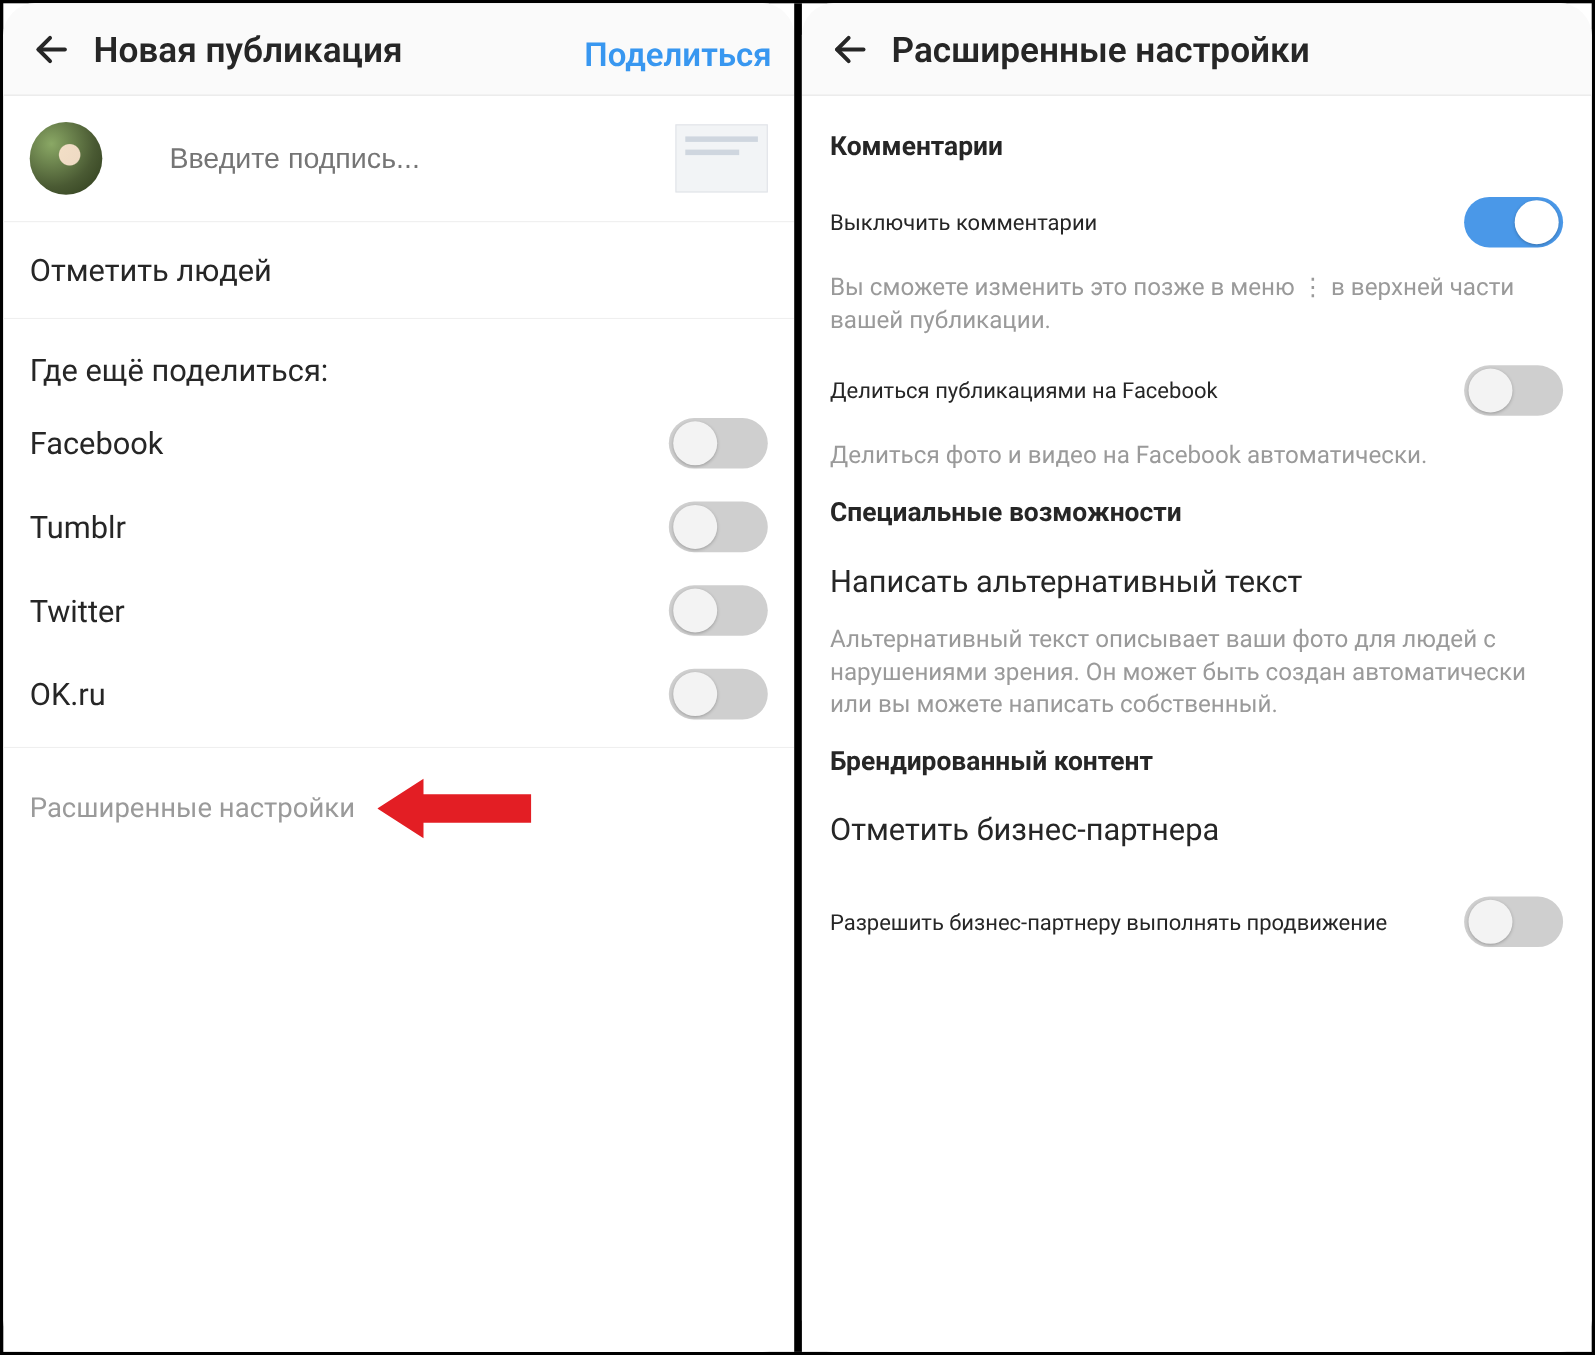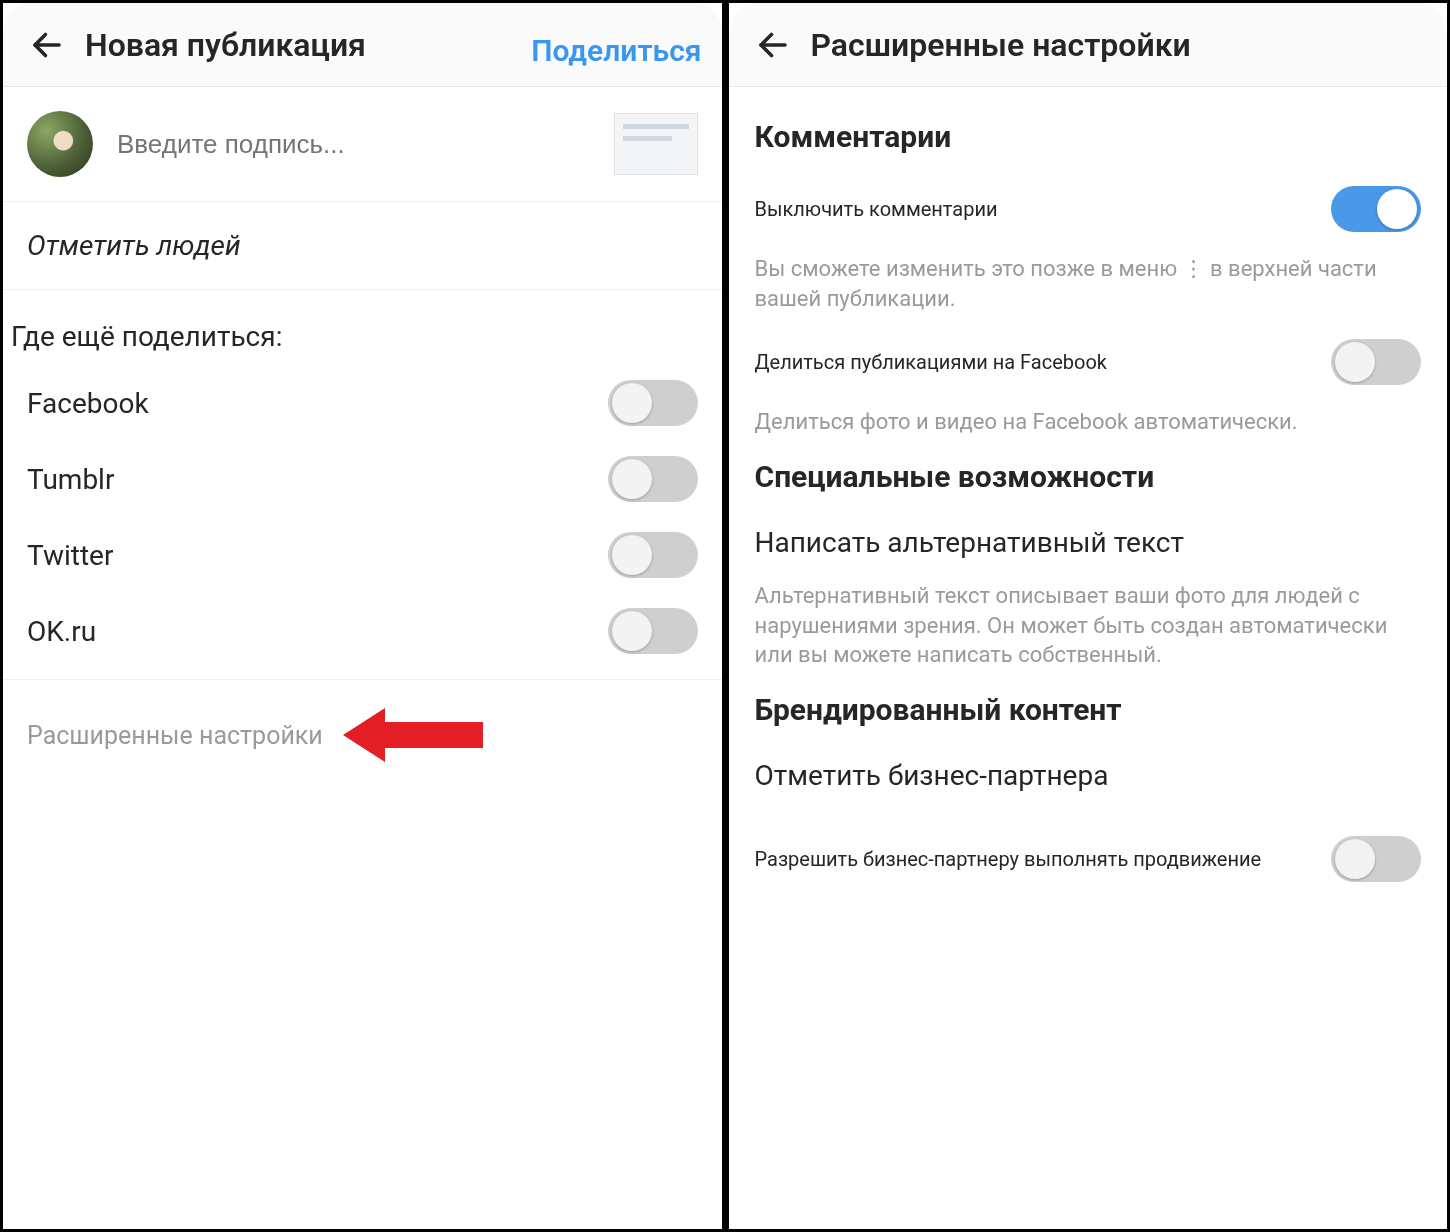--- a/index.html
+++ b/index.html
@@ -57,20 +57,21 @@
     font-weight: 600;
     color: #3897f0;
     cursor: pointer;
     margin-top: 11px;
   }
   .caption-row {
     display: flex;
     align-items: center;
     padding: 24px 24px;
     border-bottom: 1px solid #efefef;
+    gap: 37px;
   }
   .avatar {
     width: 66px;
     height: 66px;
     border-radius: 50%;
     background: radial-gradient(circle at 30% 30%, #8aa865, #4a5a33 60%, #2c3a1a);
     flex-shrink: 0;
     position: relative;
     overflow: hidden;
   }
@@ -106,24 +107,23 @@
   .thumb::after { top:22px; width:60%; }
   .list-row {
     display: flex;
     align-items: center;
     padding: 0 24px;
     height: 88px;
     font-size: 28px;
     color: #262626;
     border-bottom: 1px solid #efefef;
     cursor: pointer;
-    font-style: italic;
   }
   .section-label {
-    padding: 30px 24px 12px 8px;
+    padding: 30px 24px 12px 24px;
     font-size: 28px;
     color: #262626;
   }
   .share-row {
     display: flex;
     align-items: center;
     justify-content: space-between;
     padding: 0 24px;
     height: 76px;
     font-size: 28px;
@@ -161,21 +161,21 @@
     cursor: pointer;
   }
   .pointer-arrow {
     margin-left: 20px;
   }
   .pointer-arrow svg { width: 140px; height: 62px; display:block; }
 
   
   .r-body { padding: 14px 26px 0 26px; }
   .r-section-title {
-    font-size: 30px;
+    font-size: 24px;
     font-weight: 700;
     color: #262626;
     padding: 18px 0 10px 0;
   }
   .r-row {
     display: flex;
     align-items: center;
     justify-content: space-between;
     padding: 22px 0;
   }

